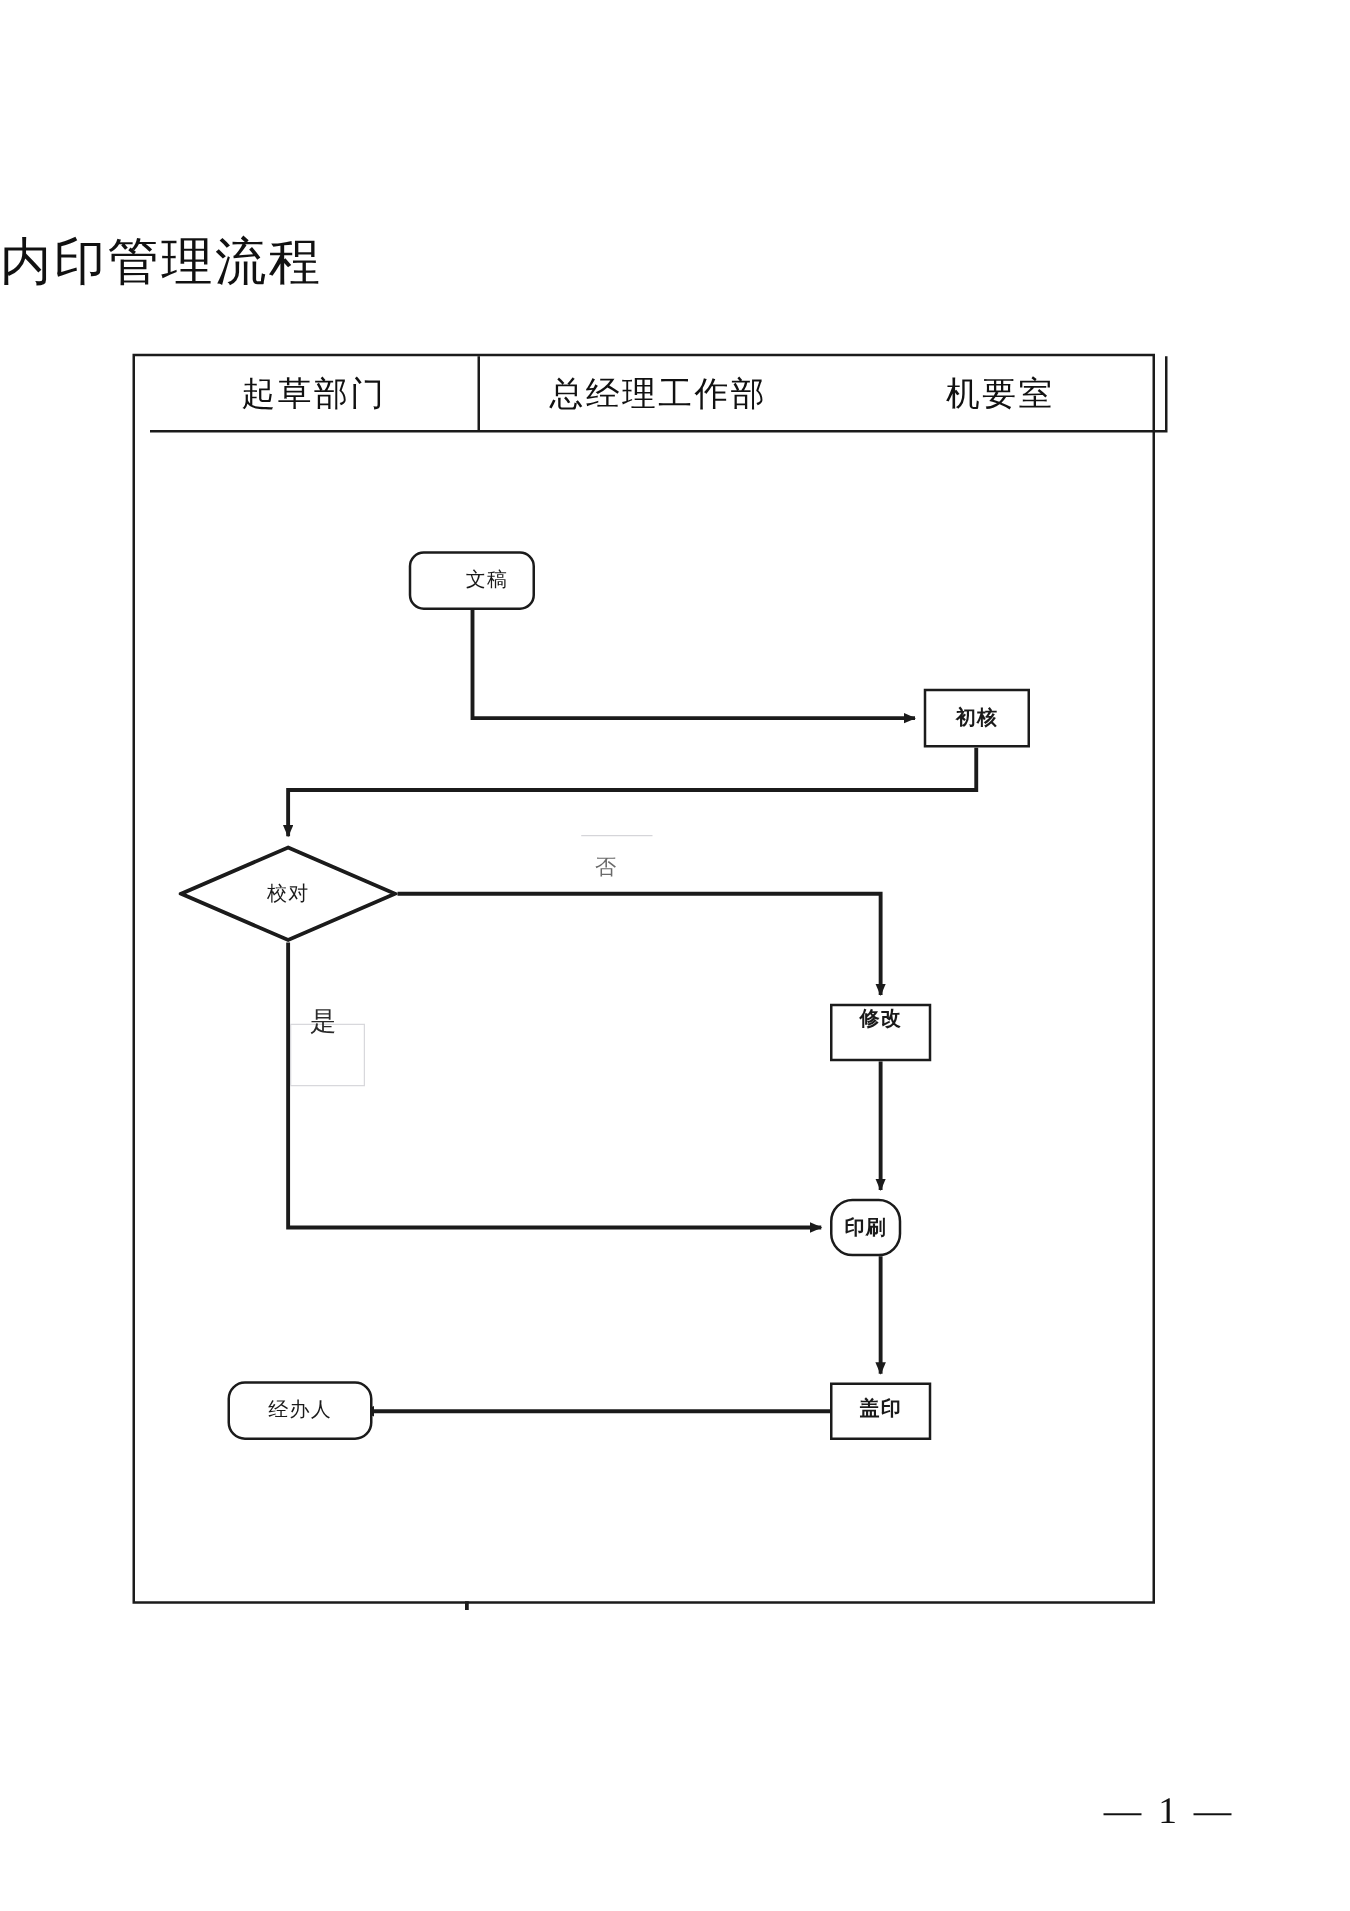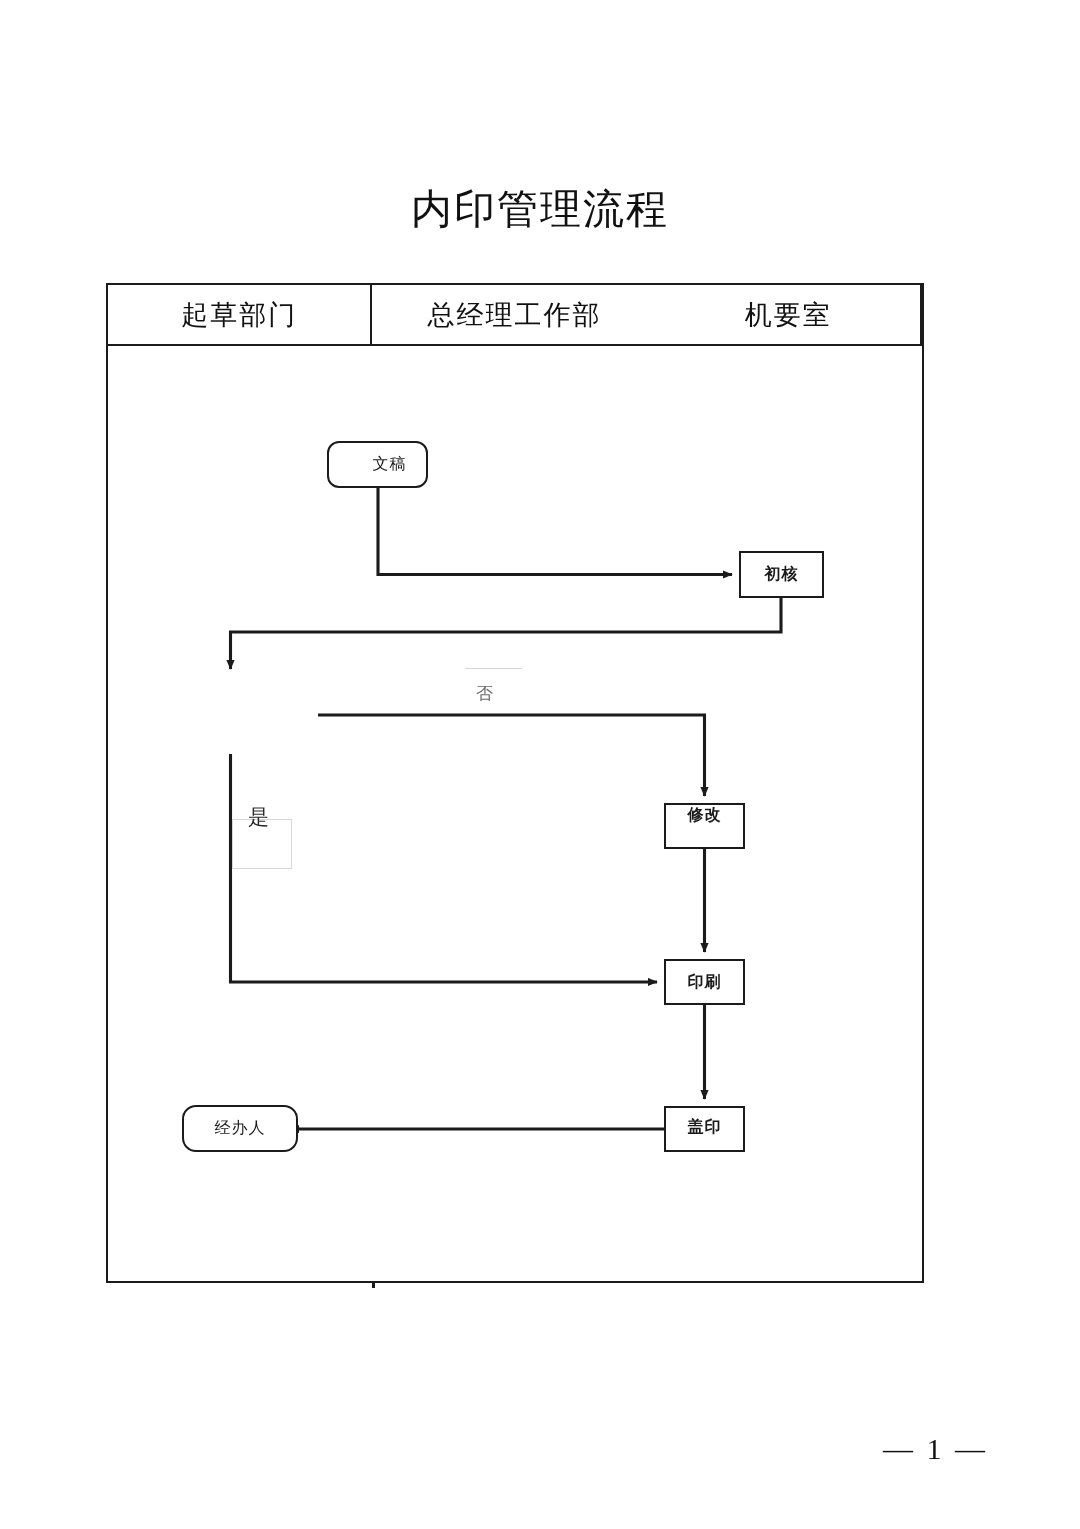--- a/index.html
+++ b/index.html
@@ -15,21 +15,20 @@
     color: #1a1a1a;
     overflow: hidden;
   }
 
   
   .doc-title {
     position: absolute;
     left: 0;
     top: 182px;
     width: 1080px;
-    text-align: center;
     font-size: 41px;
     letter-spacing: 2px;
     color: #111;
     font-family: Liberation Serif, serif;
   }
 
   
   .frame {
     position: absolute;
     left: 106px;
@@ -37,21 +36,21 @@
     width: 818px;
     height: 1000px;
     border: 2.5px solid #1b1b1b;
     box-sizing: border-box;
     background: #fff;
   }
 
   
   .lane-header {
     position: absolute;
-    left: 0;
+    left: 12px;
     top: 0;
     width: 100%;
     height: 61px;
     display: flex;
     box-sizing: border-box;
     border-bottom: 2.5px solid #1b1b1b;
     gap: 12px;
   }
   .lane-cell {
     box-sizing: border-box;
@@ -102,21 +101,21 @@
   }
   .node.rect {
     border: 2.5px solid #1b1b1b;
     font-weight: bold;
   }
 
   
   #node-draft      { left: 219px; top: 95px;  width: 101px; height: 47px; padding-left: 24px; }
   #node-review     { left: 631px; top: 205px; width: 85px;  height: 47px; }
   #node-revise     { left: 556px; top: 457px; width: 81px;  height: 46px; }
-  #node-print      { left: 556px; top: 613px; width: 81px;  height: 46px; }
+  #node-print      { left: 556px; top: 613px; width: 57px;  height: 46px; border-radius: 18px; }
   #node-seal       { left: 556px; top: 760px; width: 81px;  height: 46px; }
   #node-handler    { left: 74px;  top: 759px; width: 116px; height: 47px; border-radius: 14px; }
 
   
   #node-revise .node-text { transform: translateY(-11px); }
   #node-seal   .node-text { transform: translateY(-2px); }
 
   
   #node-decision {
     position: absolute;
@@ -246,20 +245,26 @@
     <div class="ghost-box"></div>
 
     <div class="node rounded" id="node-draft">
       <span class="node-text">文稿</span>
     </div>
 
     <div class="node rect" id="node-review">
       <span class="node-text">初核</span>
     </div>
 
+    <div id="node-decision">
+      <svg class="diamond-shape" viewBox="0 0 175 78" preserveAspectRatio="none">
+        <polygon points="87.5,2 173,39 87.5,76 2,39" fill="#ffffff" stroke="#1b1b1b" stroke-width="3"></polygon>
+      </svg>
+      <span class="node-text">校对</span>
+    </div>
 
     <div class="node rect" id="node-revise">
       <span class="node-text">修改</span>
     </div>
 
     <div class="node rect" id="node-print">
       <span class="node-text">印刷</span>
     </div>
 
     <div class="node rect" id="node-seal">

